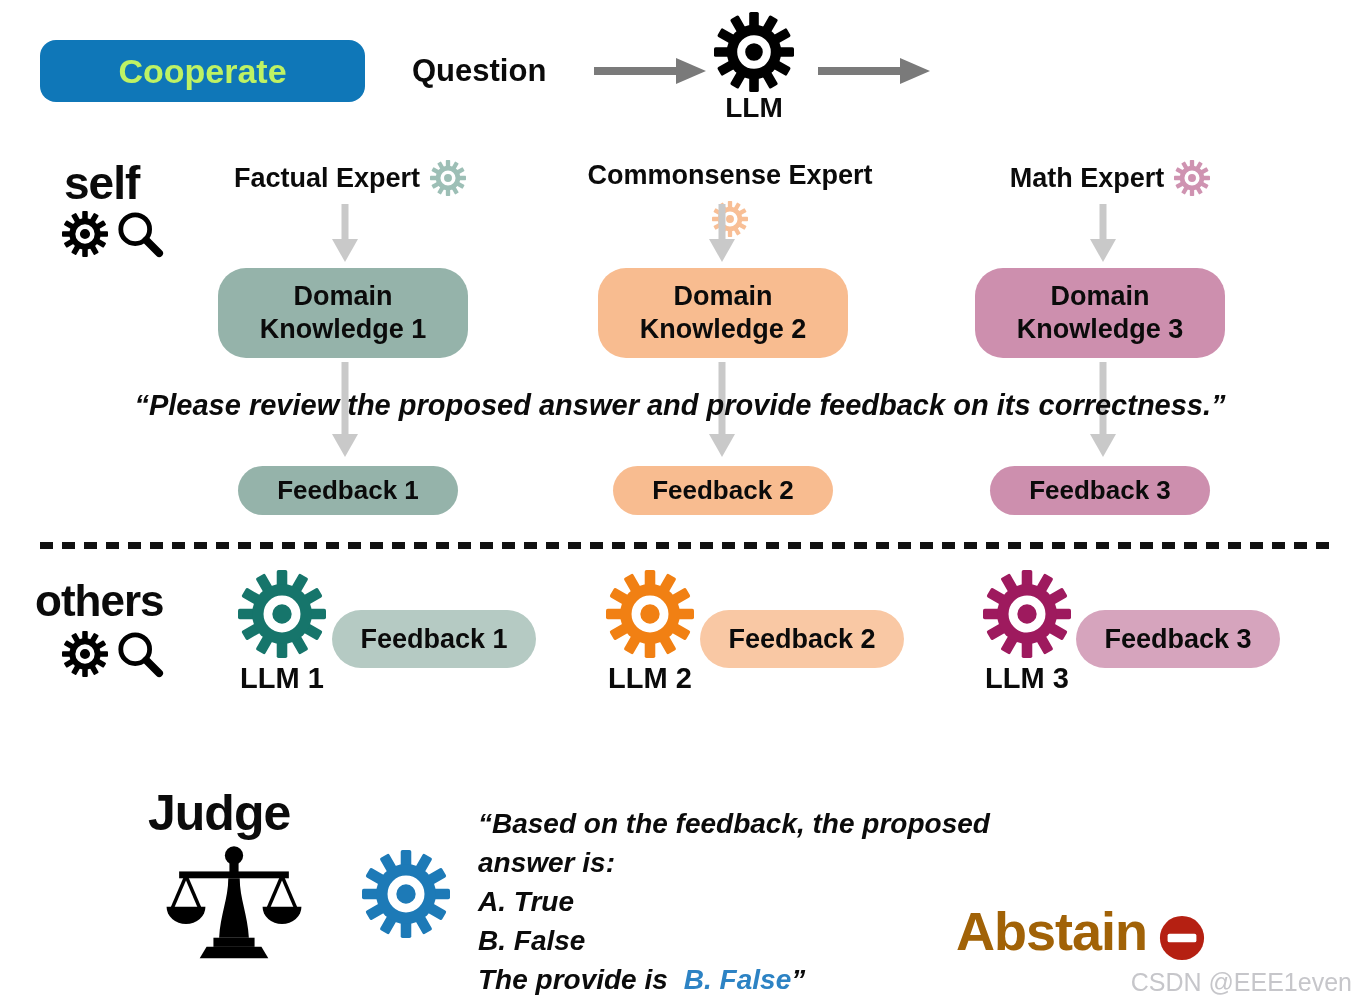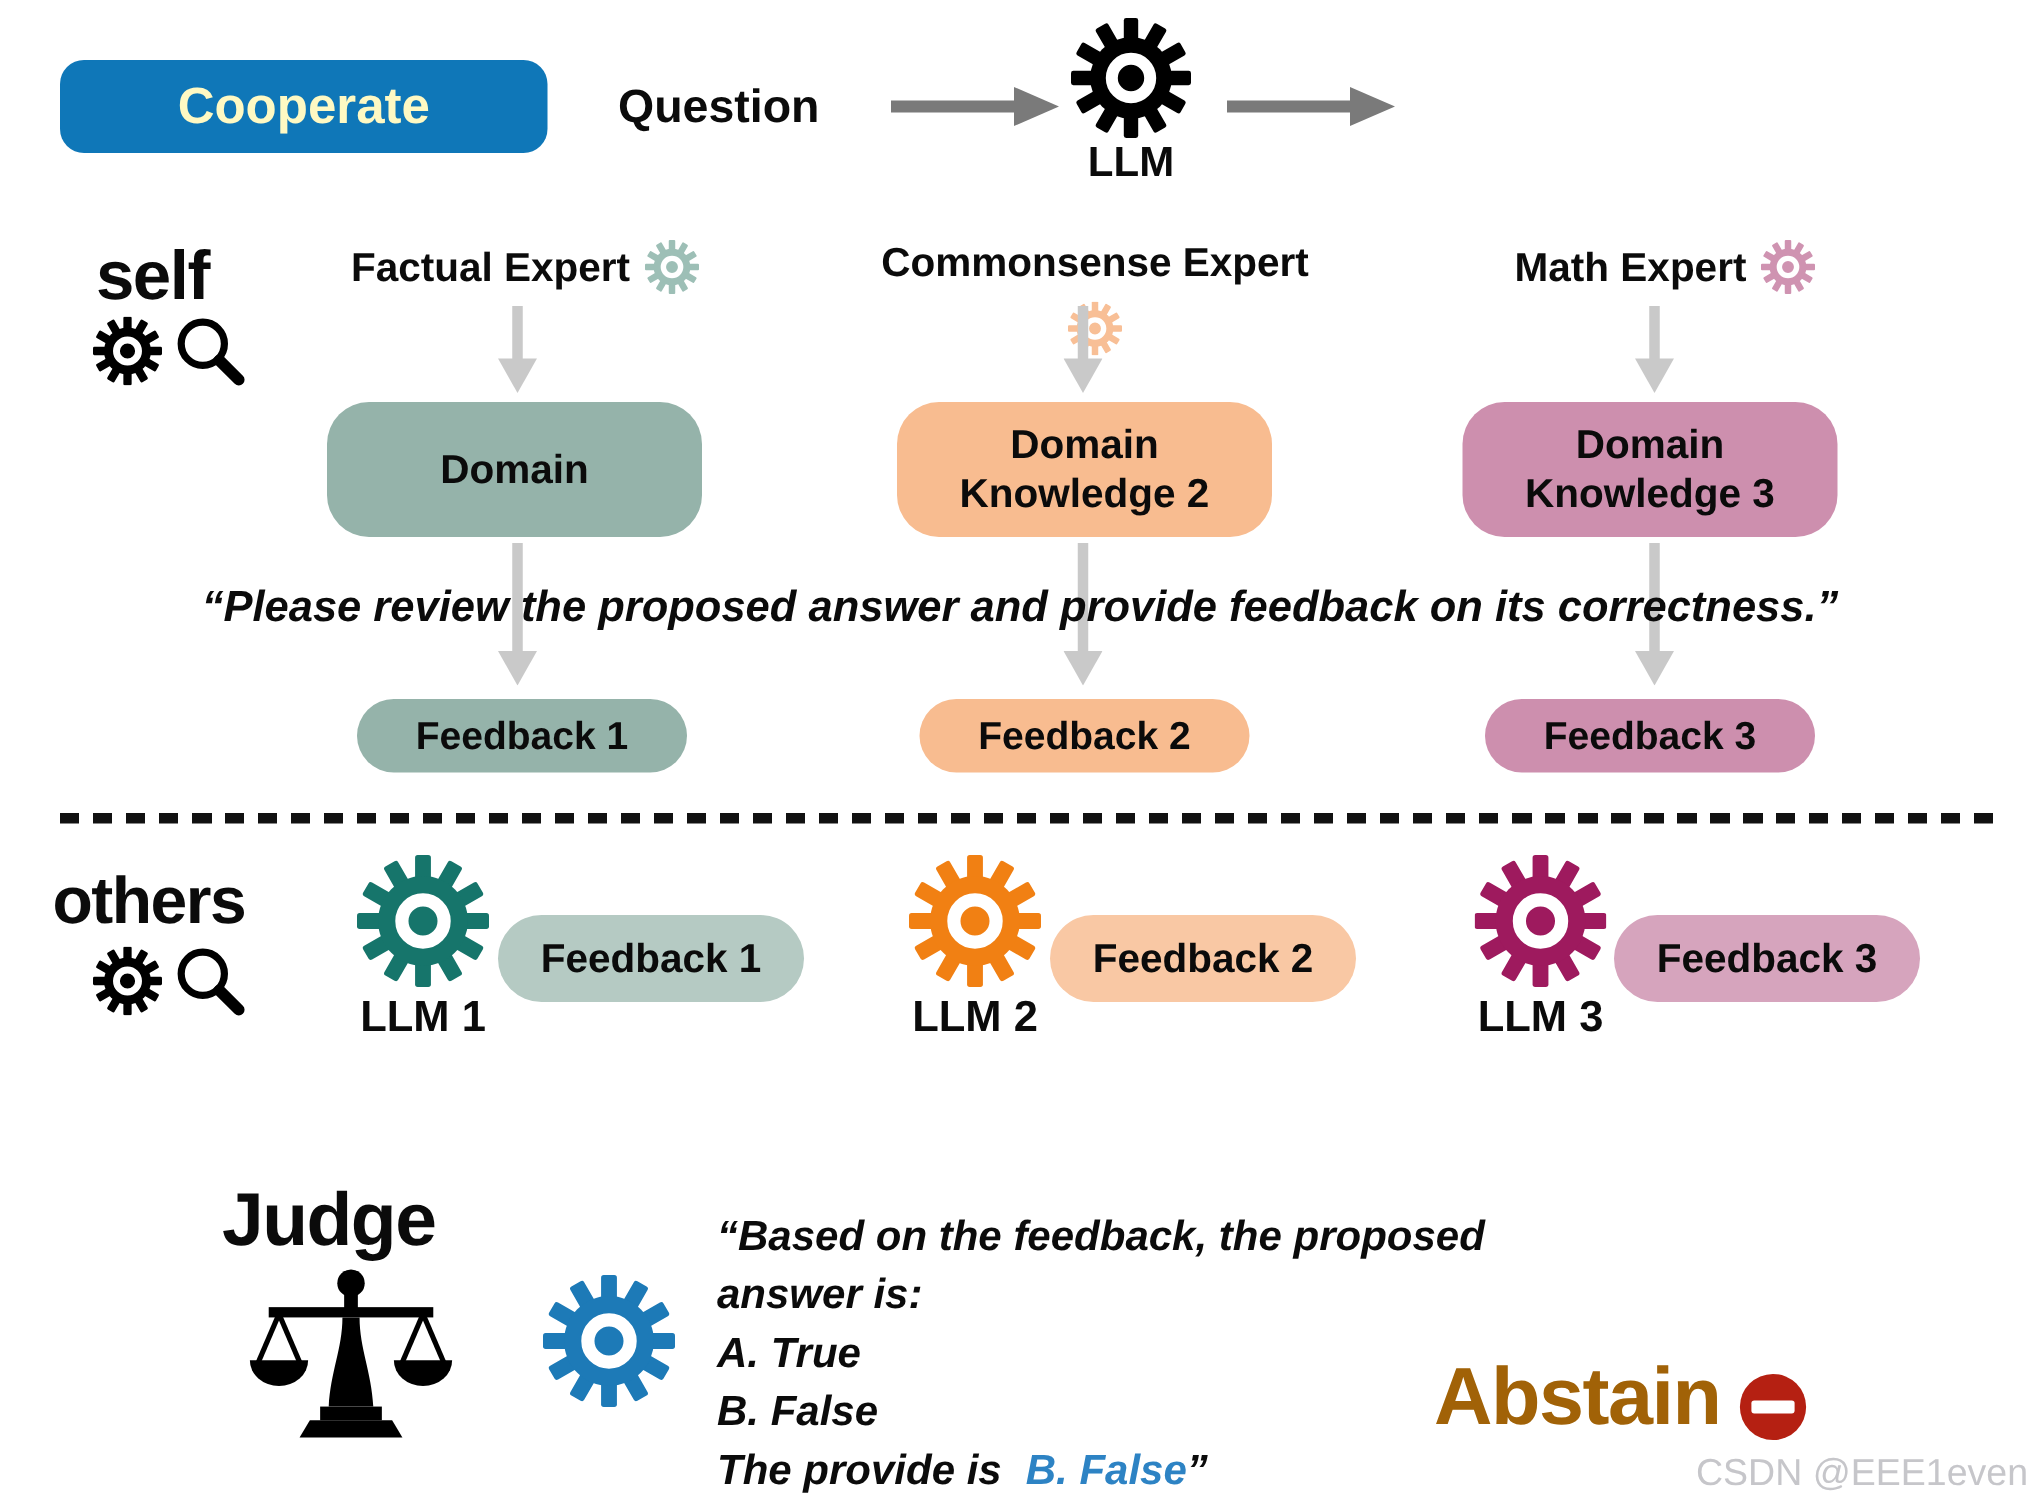--- a/index.html
+++ b/index.html
@@ -7,21 +7,21 @@
   #canvas {
     position:relative; width:1359px; height:1003px; background:#ffffff;
     font-family:"Liberation Sans", sans-serif; overflow:hidden; color:#0b0b0b;
   }
   .abs { position:absolute; }
   .bold { font-weight:bold; }
   .center { text-align:center; }
 
   
   .badge {
-    background:#0f77b8; color:#fef9c3; font-weight:bold; font-size:34px;
+    background:#0f77b8; color:#bef264; font-weight:bold; font-size:34px;
     border-radius:16px; display:flex; align-items:center; justify-content:center;
   }
   .kbox {
     border-radius:28px; display:flex; flex-direction:column; align-items:center;
     justify-content:center; font-weight:bold; font-size:27px; line-height:33px; color:#0b0b0b;
   }
   .pill {
     border-radius:26px; display:flex; align-items:center; justify-content:center;
     font-weight:bold; font-size:27px; color:#0b0b0b;
   }
@@ -162,20 +162,21 @@
     </svg>
   <svg class="abs arrow-layer" style="left:709px; top:204px;" width="26" height="58">
       <use href="#varrow-short"></use>
     </svg>
   <svg class="abs arrow-layer" style="left:1090px; top:204px;" width="26" height="58">
       <use href="#varrow-short"></use>
     </svg>
 
   <div class="abs kbox c-teal" style="left:218px; top:268px; width:250px; height:90px;">
     <span>Domain</span>
+    <span>Knowledge 1</span>
   </div>
   <div class="abs kbox c-orange" style="left:598px; top:268px; width:250px; height:90px;">
     <span>Domain</span>
     <span>Knowledge 2</span>
   </div>
   <div class="abs kbox c-pink" style="left:975px; top:268px; width:250px; height:90px;">
     <span>Domain</span>
     <span>Knowledge 3</span>
   </div>
 

